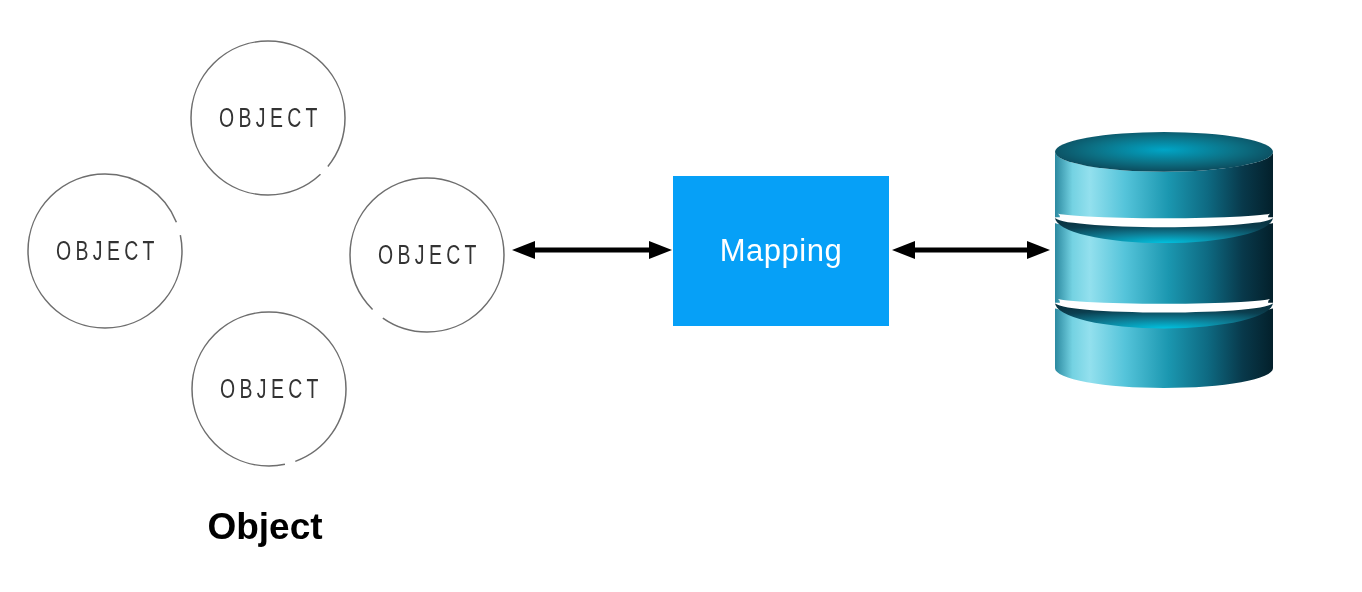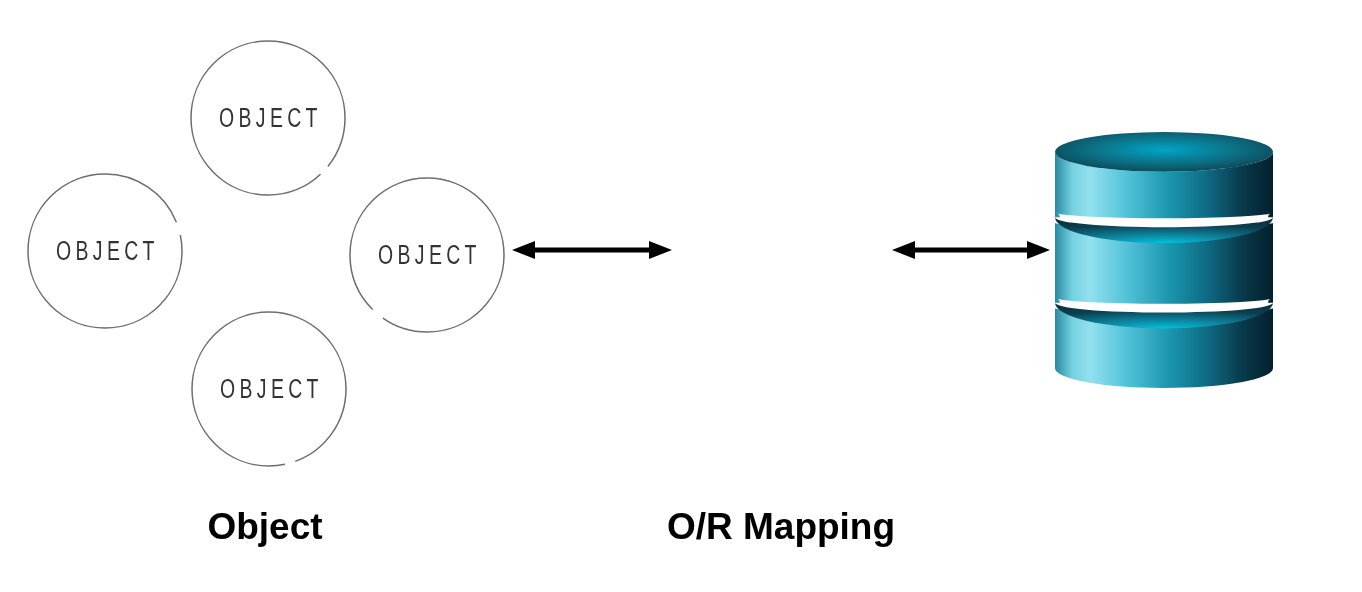--- a/index.html
+++ b/index.html
@@ -132,20 +132,23 @@
       <span class="obj-label">OBJECT</span>
     </div>
   </div>
 
   <svg class="arrow arrow-left" width="162" height="34" viewBox="0 0 162 34">
     <line x1="18" y1="17" x2="144" y2="17" stroke="#000000" stroke-width="5"></line>
     <polygon points="1,17 24,8 24,26" fill="#000000"></polygon>
     <polygon points="161,17 138,8 138,26" fill="#000000"></polygon>
   </svg>
 
+  <div class="mapping-box">
+    <span>Mapping</span>
+  </div>
 
   <svg class="arrow arrow-right" width="160" height="34" viewBox="0 0 160 34">
     <line x1="18" y1="17" x2="142" y2="17" stroke="#000000" stroke-width="5"></line>
     <polygon points="1,17 24,8 24,26" fill="#000000"></polygon>
     <polygon points="159,17 136,8 136,26" fill="#000000"></polygon>
   </svg>
 
   <svg class="db-icon" width="218" height="256" viewBox="0 0 218 258" preserveAspectRatio="none">
     <defs>
       <linearGradient id="dbBody" x1="0" y1="0" x2="1" y2="0">
@@ -177,15 +180,14 @@
     <path d="M 0,86 A 109 6 0 0 0 218,86" fill="none" stroke="#ffffff" stroke-width="10"></path>
     <path d="M 0,172 A 109 6 0 0 0 218,172" fill="none" stroke="#ffffff" stroke-width="10"></path>
 
     <path d="M 0,86 A 109 26 0 0 0 218,86 A 109 10 0 0 1 0,86 Z" fill="url(#dbLens)"></path>
     <path d="M 0,172 A 109 26 0 0 0 218,172 A 109 10 0 0 1 0,172 Z" fill="url(#dbLens)"></path>
 
     <ellipse cx="109" cy="20" rx="109" ry="20" fill="url(#dbTop)"></ellipse>
   </svg>
 
   <div class="caption caption-object">Object</div>
-  <div class="caption caption-mapping">O/R Mapping</div>
 
 </div>
 
 </body></html>

